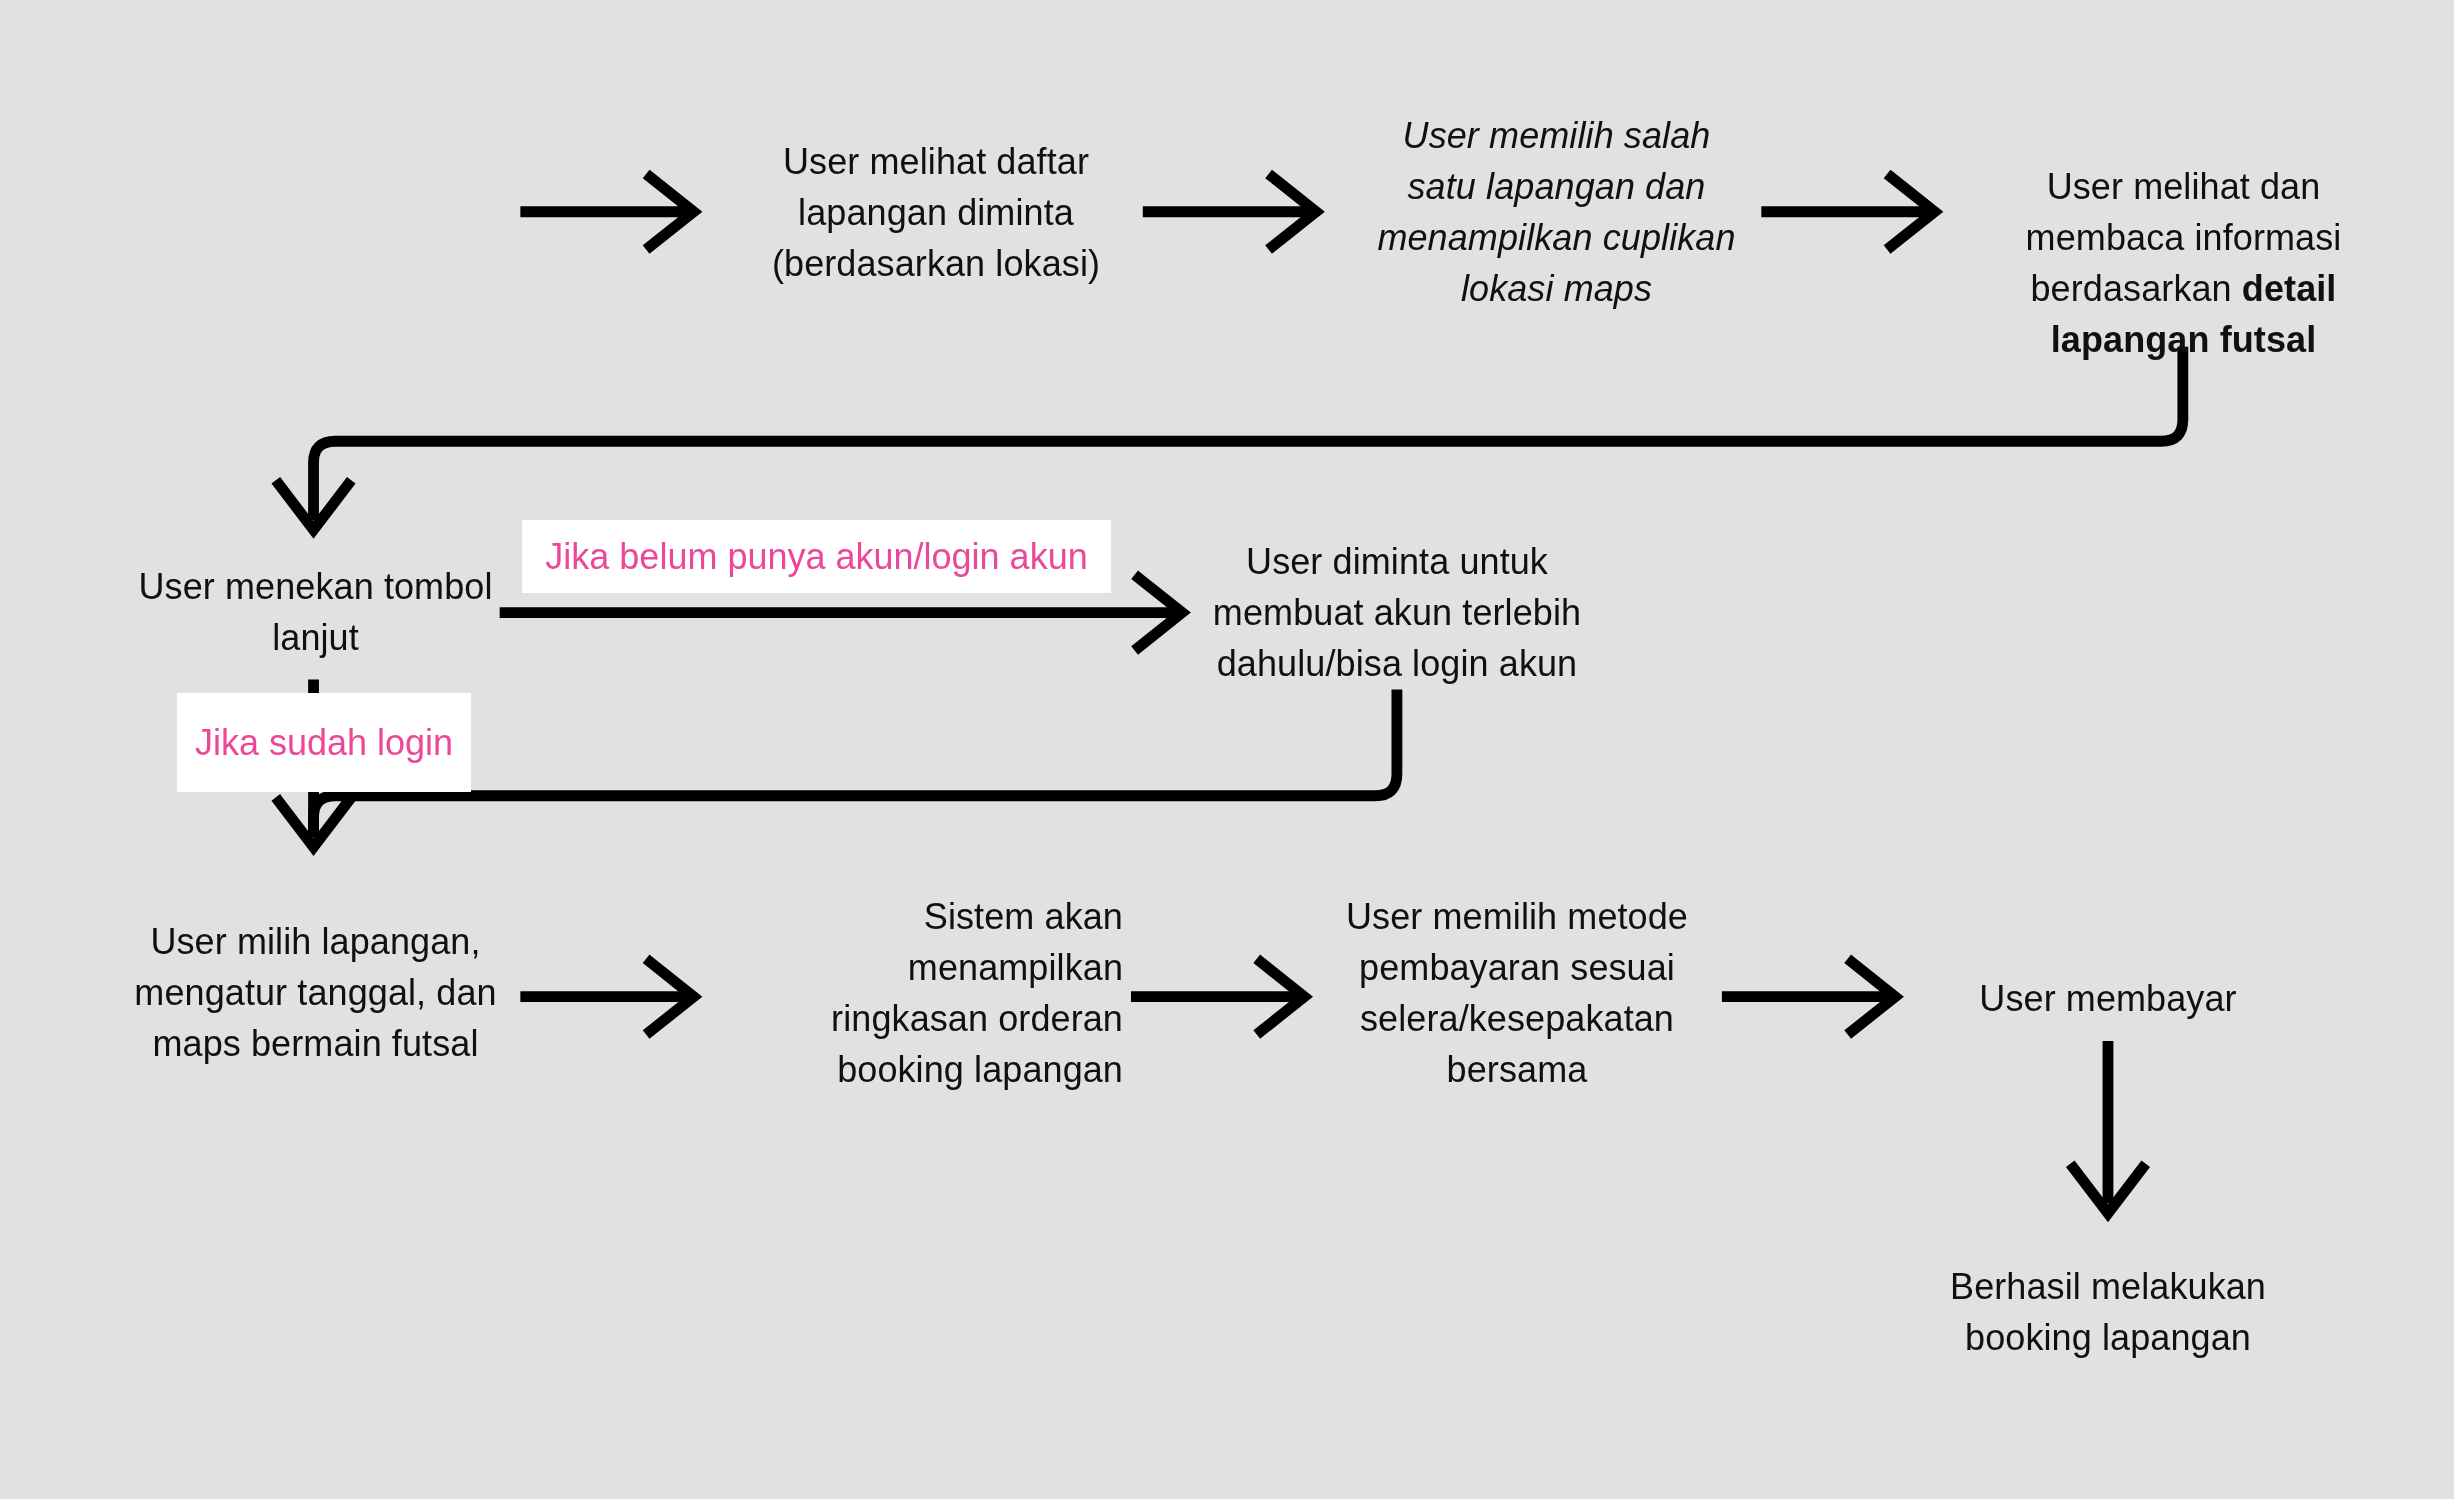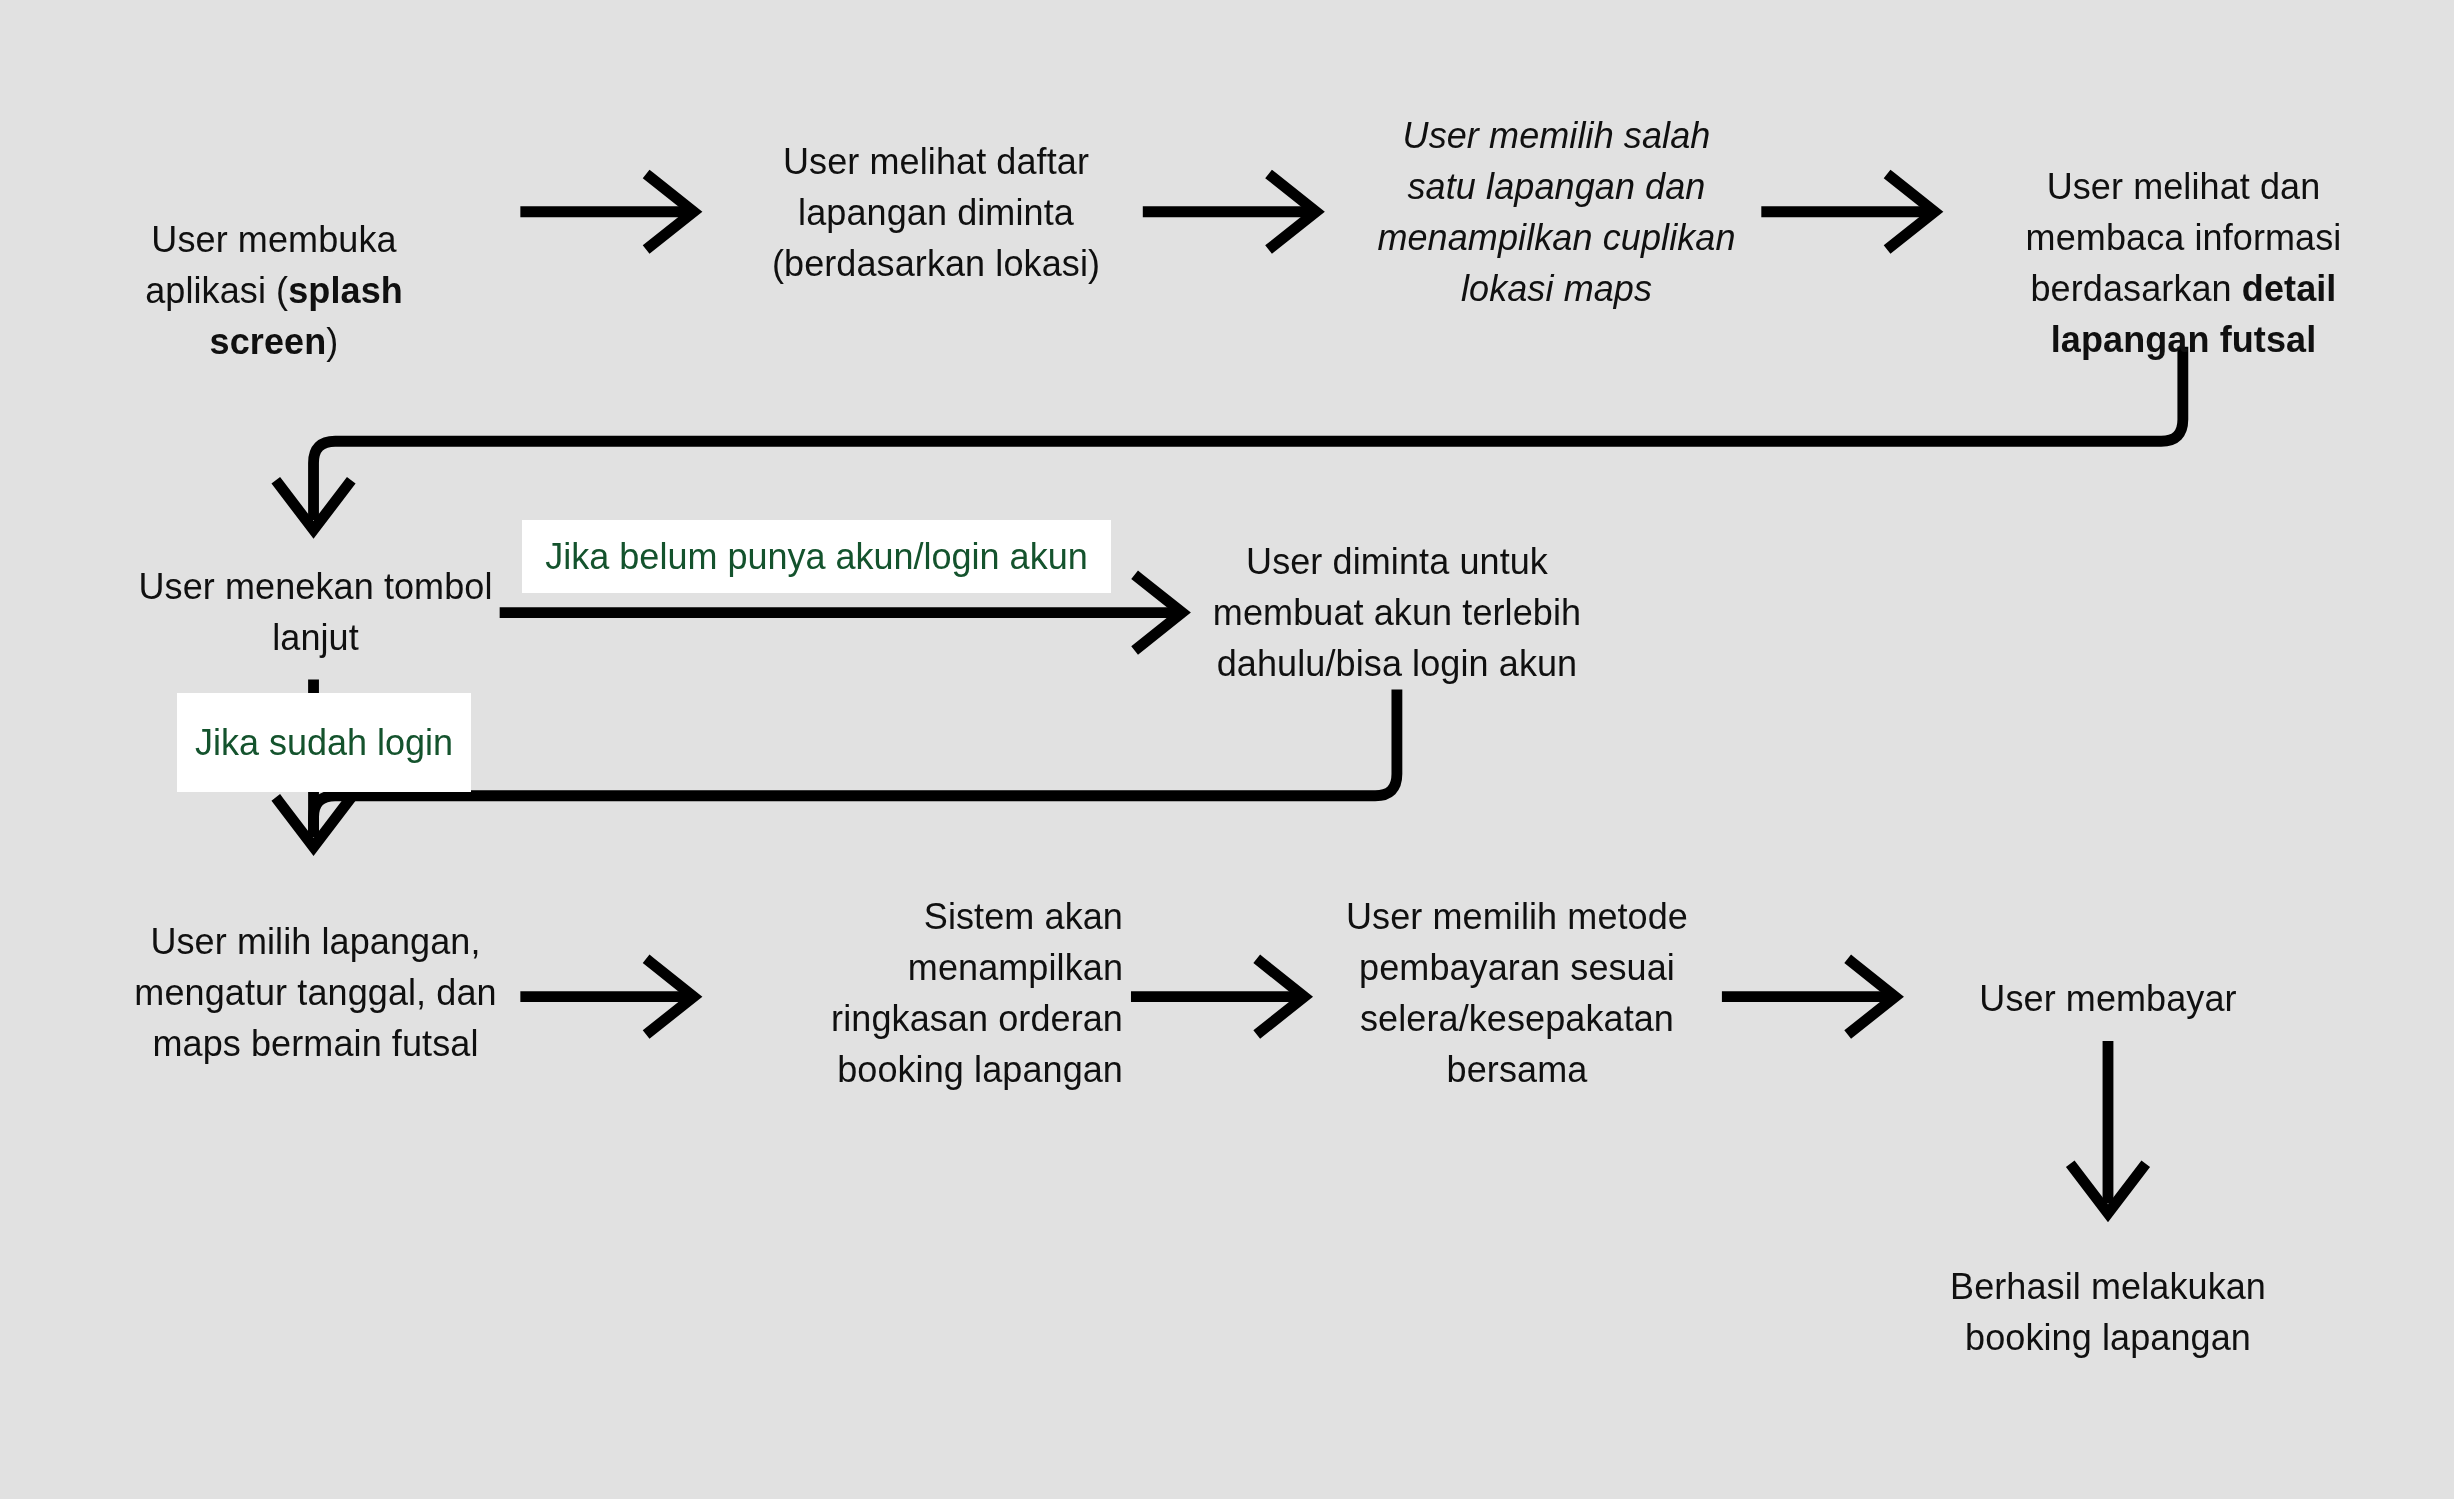--- a/index.html
+++ b/index.html
@@ -26,21 +26,21 @@
     font-weight: 400;
     letter-spacing: 0.1px;
     white-space: pre-line;
   }
   .node b, .bold {
     font-weight: 700;
   }
   .label-box {
     position: absolute;
     background: #ffffff;
-    color: #14532d;
+    color: #ec4899;
     font-size: 36px;
     line-height: 51px;
     display: flex;
     align-items: center;
     justify-content: center;
     padding: 13.8px 17.7px;
     box-sizing: border-box;
     white-space: nowrap;
   }
   svg.edges {
@@ -122,24 +122,20 @@
       <polyline class="head" points="1880,977 1924,1012 1880,1047"></polyline>
     </g>
 
     <g>
       <line x1="2140" y1="1057" x2="2140" y2="1222"></line>
       <polyline class="head" points="2105,1186 2140,1232 2175,1186"></polyline>
     </g>
 
   </svg>
 
-  <div class="node" style="left:77px; top:163px; width:394px;">
-    <span>User membuka
-aplikasi (</span><b>splash screen</b><span>)</span>
-  </div>
 
   <div class="node" style="left:729px; top:136px; width:414px;">User melihat daftar
 lapangan diminta
 (berdasarkan lokasi)</div>
 
   <div class="node" style="left:1340px; top:110px; width:433px;font-style:italic;">User memilih salah
 satu lapangan dan
 menampilkan cuplikan
 lokasi maps</div>
 

